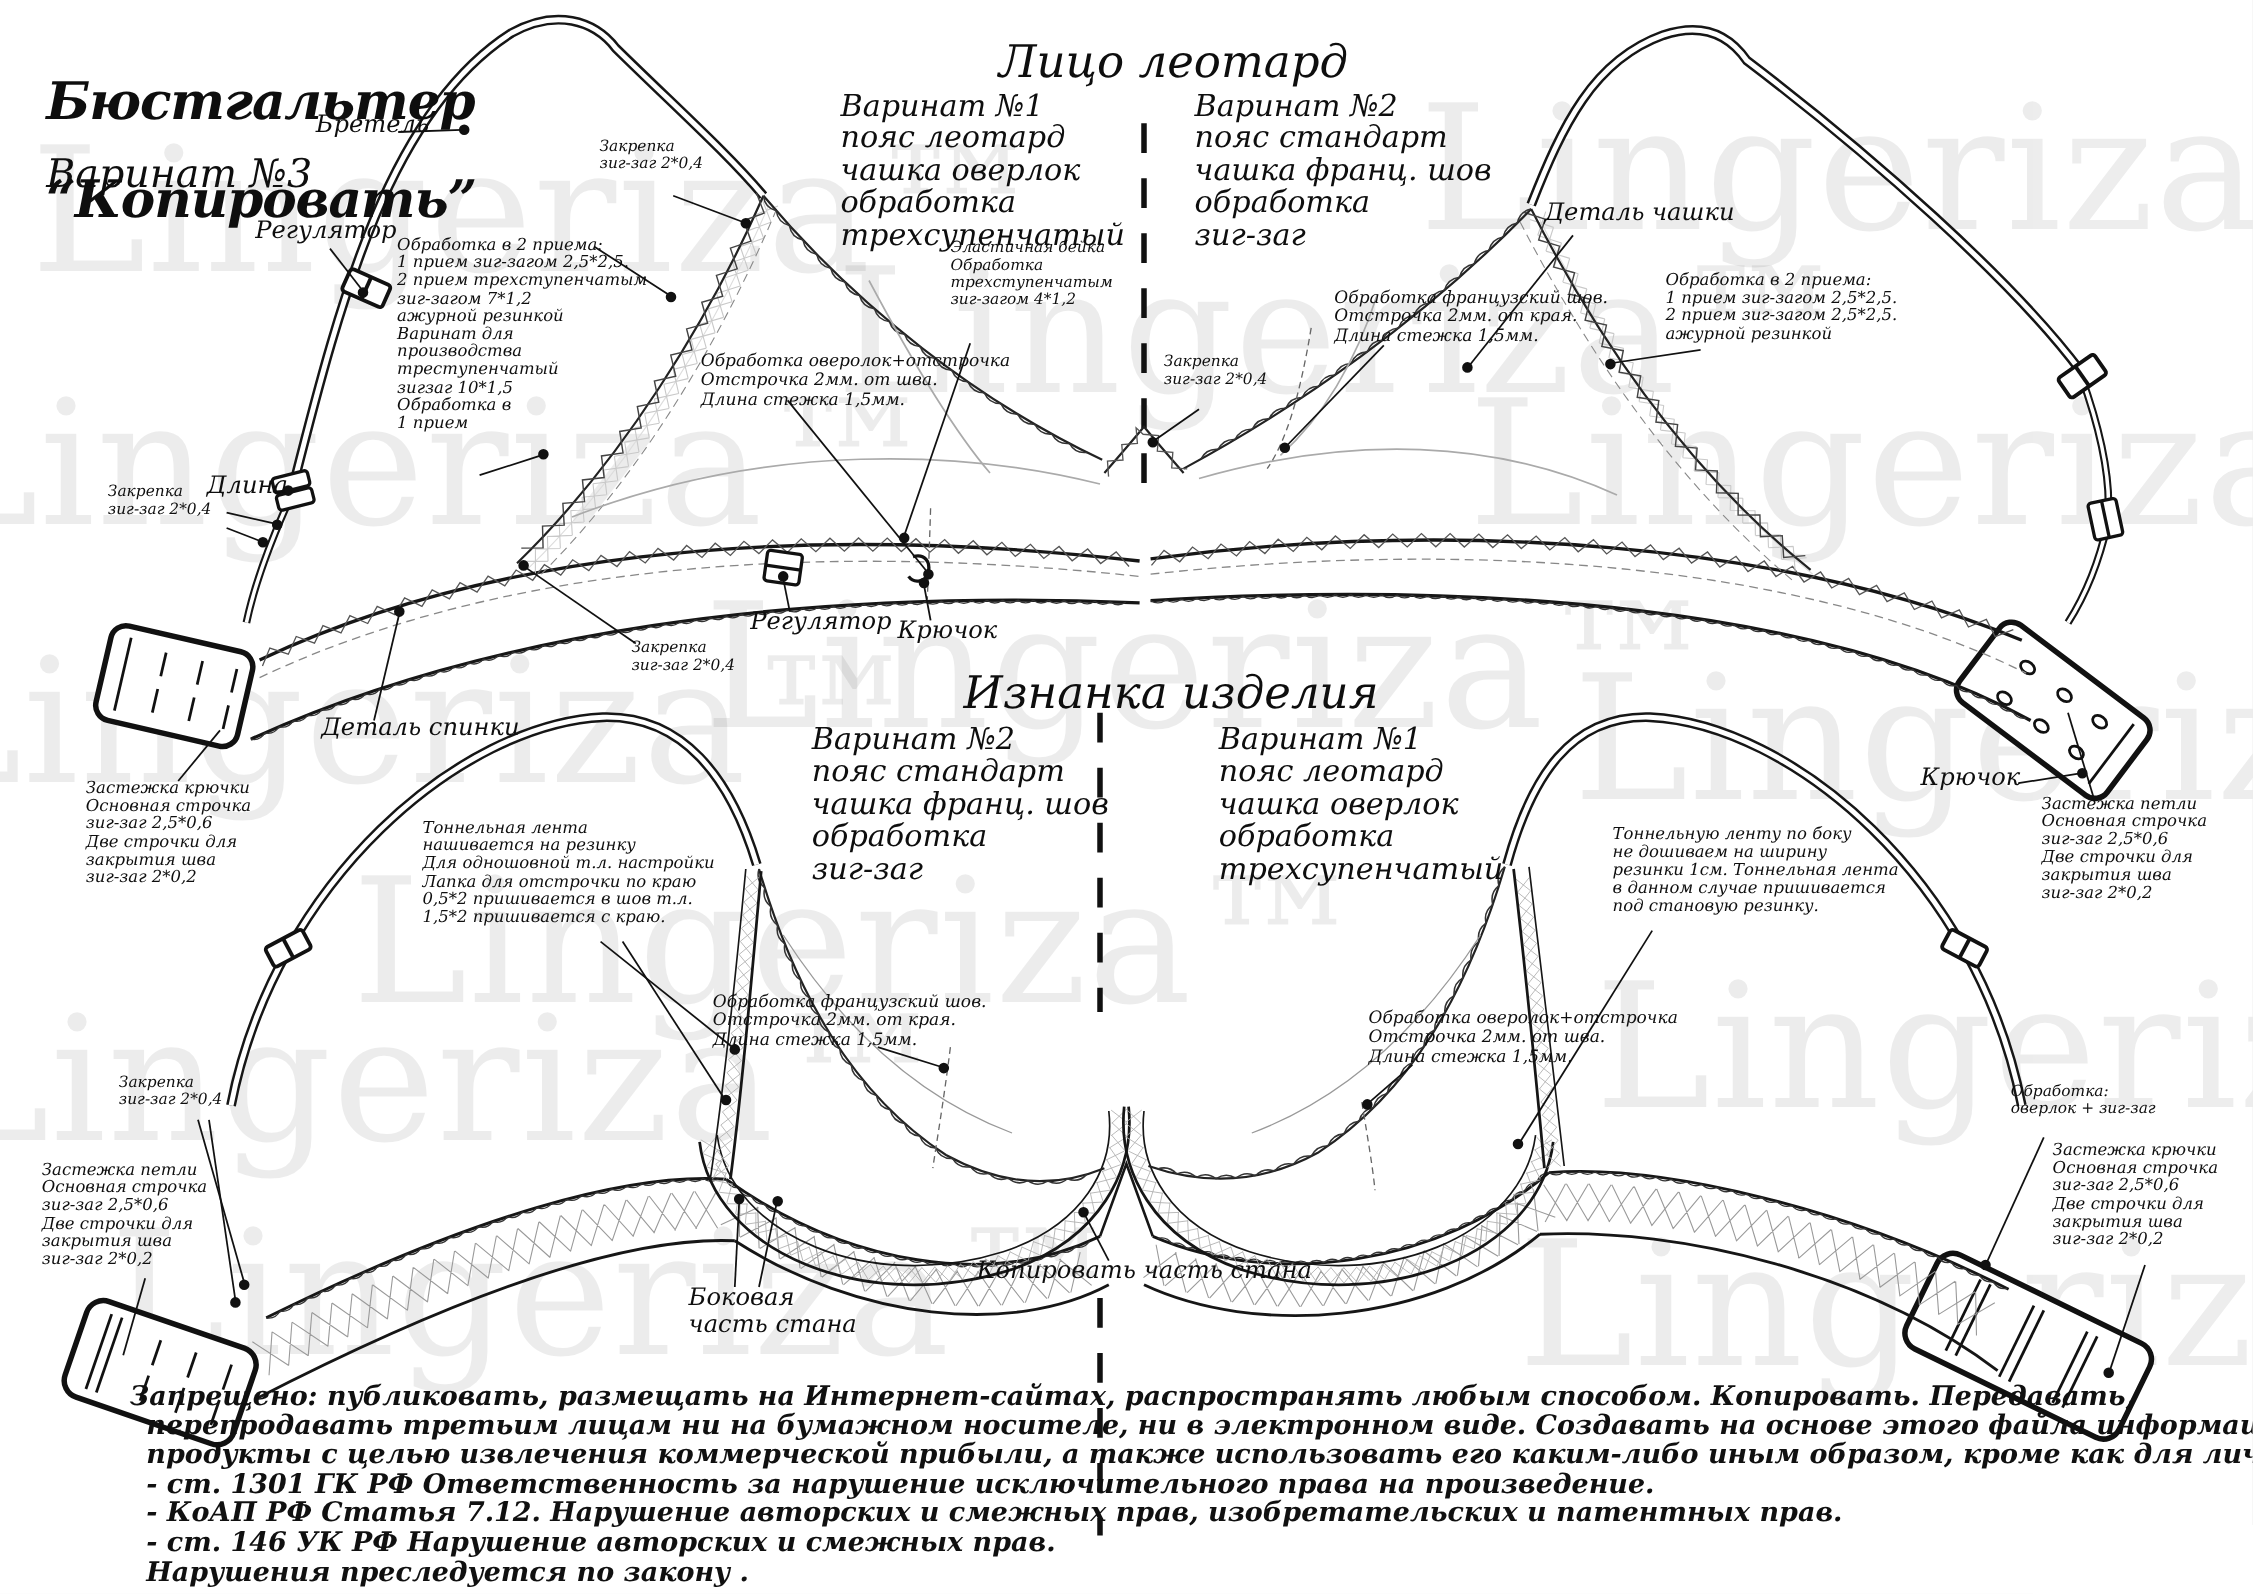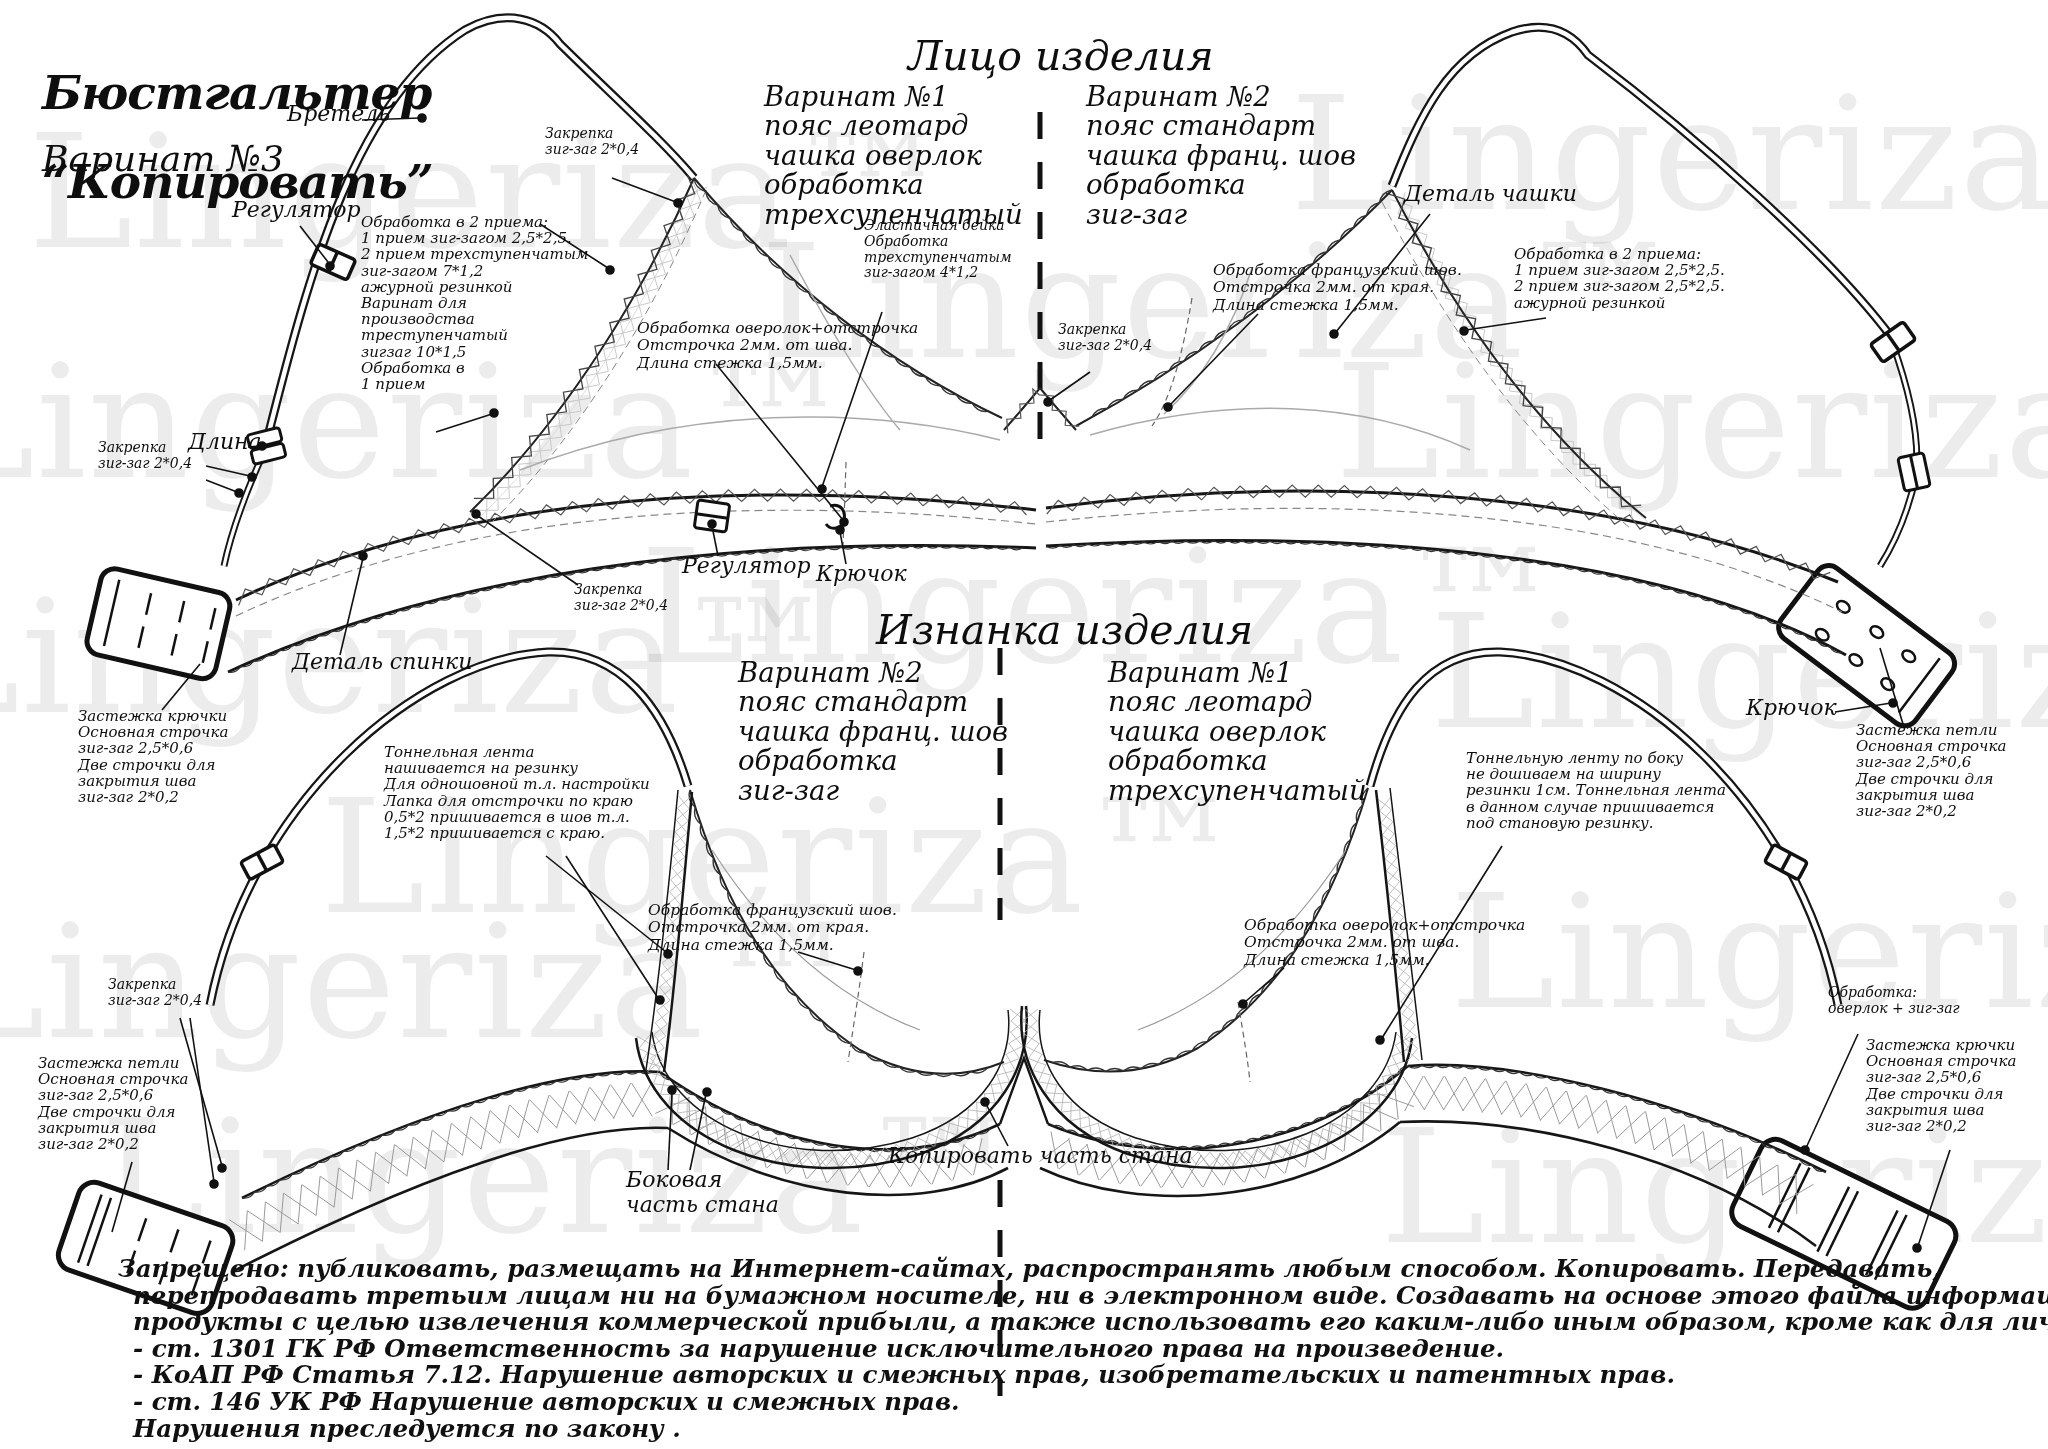--- a/index.html
+++ b/index.html
@@ -337,21 +337,21 @@
         <circle cx="707" cy="1092" r="4"></circle>
     </g>
   </svg>
 
   <div class="lbl ttl1" style="left:42px;top:26px;width:420px">
     <span>Бюстгальтер</span><br>
     <span>“Копировать”</span>
   </div>
   <div class="lbl ttl3" style="left:42px;top:116px">Варинат №3</div>
 
-  <div class="lbl hdr" style="left:908px;top:32px">Лицо изделия</div>
+  <div class="lbl hdr" style="left:908px;top:32px">Лицо леотард</div>
   <div class="lbl hdr" style="left:876px;top:606px">Изнанка изделия</div>
 
   <div class="lbl var" style="left:764px;top:82px">Варинат №1
 пояс леотард
 чашка оверлок
 обработка
 трехсупенчатый</div>
   <div class="lbl var" style="left:1086px;top:82px">Варинат №2
 пояс стандарт
 чашка франц. шов

